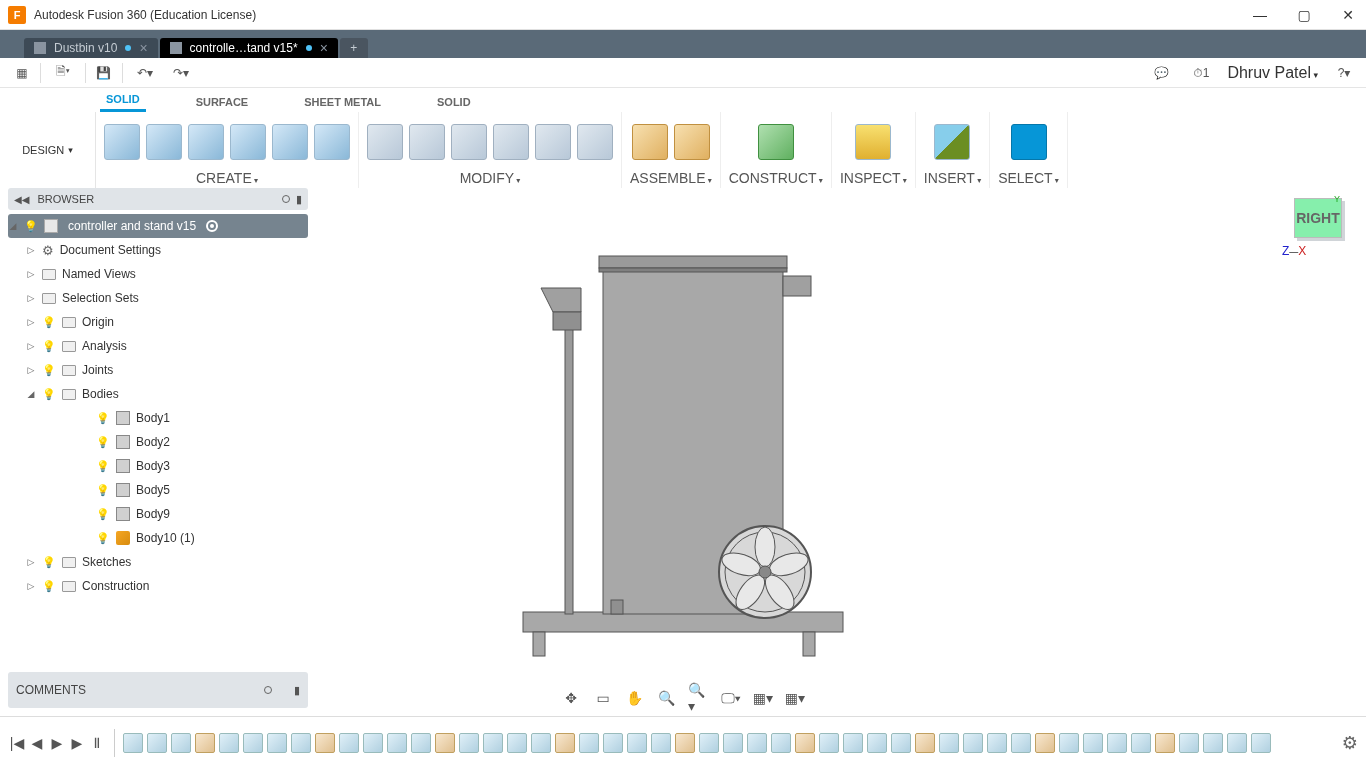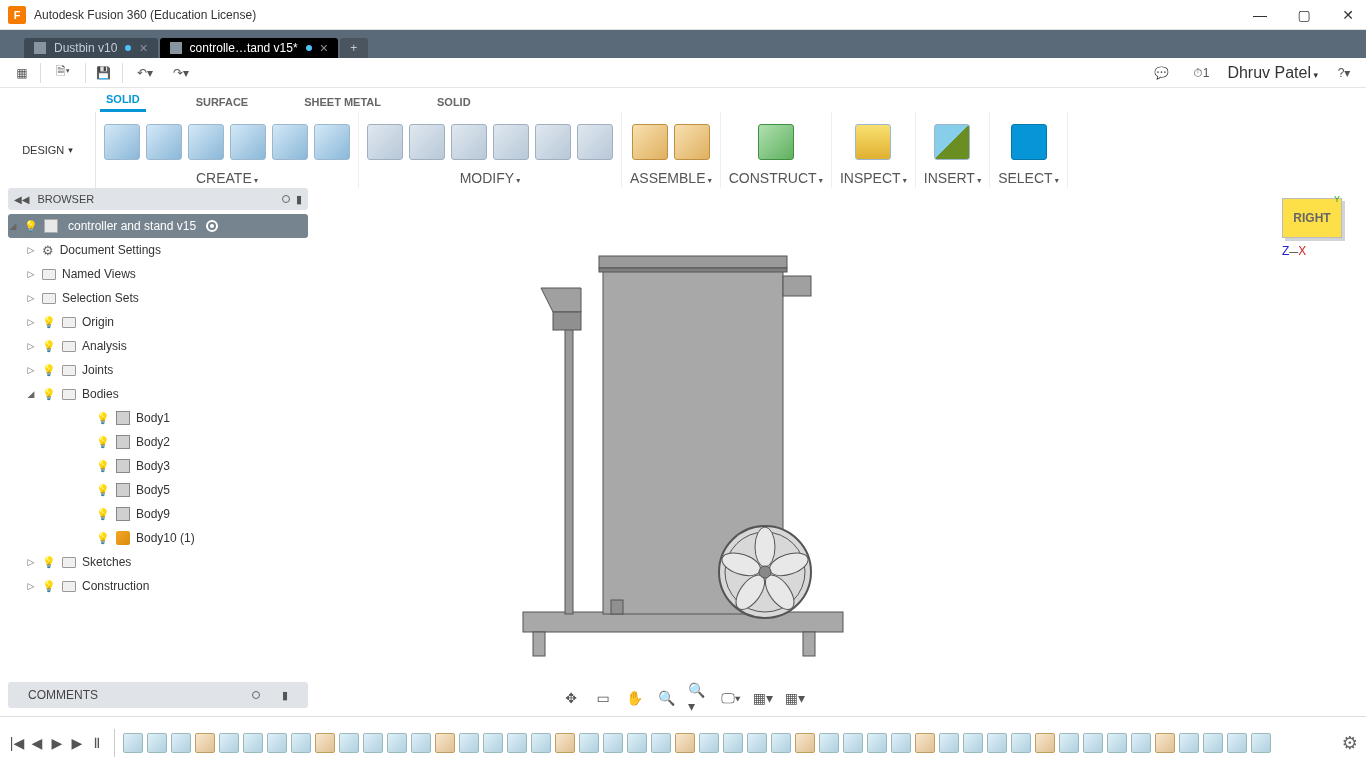--- a/index.html
+++ b/index.html
@@ -70,32 +70,32 @@
 .trow.root { background: #76848f; color: #fff; border-radius: 3px; padding-right: 6px; }
 .trow.root .rootlbl { padding: 0 4px; }
 .trow.root .radio { width: 12px; height: 12px; border: 2px solid #fff; border-radius: 50%; display: inline-flex; align-items: center; justify-content: center; }
 .trow.root .radio::after { content: ""; width: 4px; height: 4px; background: #fff; border-radius: 50%; }
 .trow .saveico { width: 14px; height: 14px; background: #e8e8e8; border: 1px solid #aaa; }
 .ind1 { padding-left: 18px; }
 .ind3 { padding-left: 72px; }
 
 
 .viewcube { position: absolute; top: 10px; right: 24px; width: 60px; height: 60px; }
-.viewcube .cube { width: 60px; height: 40px; background: #fde047; border: 1px solid #bbb; display: flex; align-items: center; justify-content: center; font-size: 12px; font-weight: bold; color: #666; margin-left: auto; box-shadow: 3px 3px 0 #d0d4d8; }
+.viewcube .cube { width: 48px; height: 40px; background: #86efac; border: 1px solid #bbb; display: flex; align-items: center; justify-content: center; font-size: 14px; font-weight: bold; color: #666; margin-left: auto; box-shadow: 3px 3px 0 #d0d4d8; }
 .viewcube .ax { position: absolute; bottom: 0; left: 0; font-size: 9px; }
 .viewcube .y { color: #2a2; position: absolute; top: -4px; right: 2px; font-size: 9px; }
 .viewcube .z { color: #22c; }
 .viewcube .x { color: #c22; }
 
 
 .canvas { position: absolute; inset: 0; background: #fff; }
 .canvas svg { position: absolute; left: 50%; top: 50%; transform: translate(-50%, -50%); }
 
 
-.comments { position: absolute; left: 8px; bottom: 60px; width: 300px; height: 26px; background: #e0e4e8; display: flex; align-items: center; padding: 0 20px; border-radius: 3px; font-size: 11px; color: #444; gap: 16px; }
+.comments { position: absolute; left: 8px; bottom: 60px; width: 300px; height: 36px; background: #e0e4e8; display: flex; align-items: center; padding: 0 8px; border-radius: 3px; font-size: 11px; color: #444; gap: 16px; }
 .comments .plus { margin-left: auto; width: 8px; height: 8px; border: 1px solid #666; border-radius: 50%; margin-right: 6px; }
 
 
 .viewbar { position: absolute; bottom: 56px; left: 50%; transform: translateX(-50%); display: flex; gap: 10px; align-items: center; background: #fff; padding: 4px; }
 .viewbar .vtool { width: 22px; height: 20px; display: flex; align-items: center; justify-content: center; color: #555; cursor: pointer; font-size: 14px; }
 
 
 .timeline { position: absolute; bottom: 0; left: 0; right: 0; height: 52px; background: #fff; border-top: 1px solid #ddd; display: flex; align-items: center; padding: 0 8px; gap: 2px; }
 .timeline .play { width: 18px; height: 18px; display: flex; align-items: center; justify-content: center; color: #555; cursor: pointer; font-size: 14px; }
 .timeline .sep2 { width: 1px; height: 28px; background: #ccc; margin: 0 6px; }

